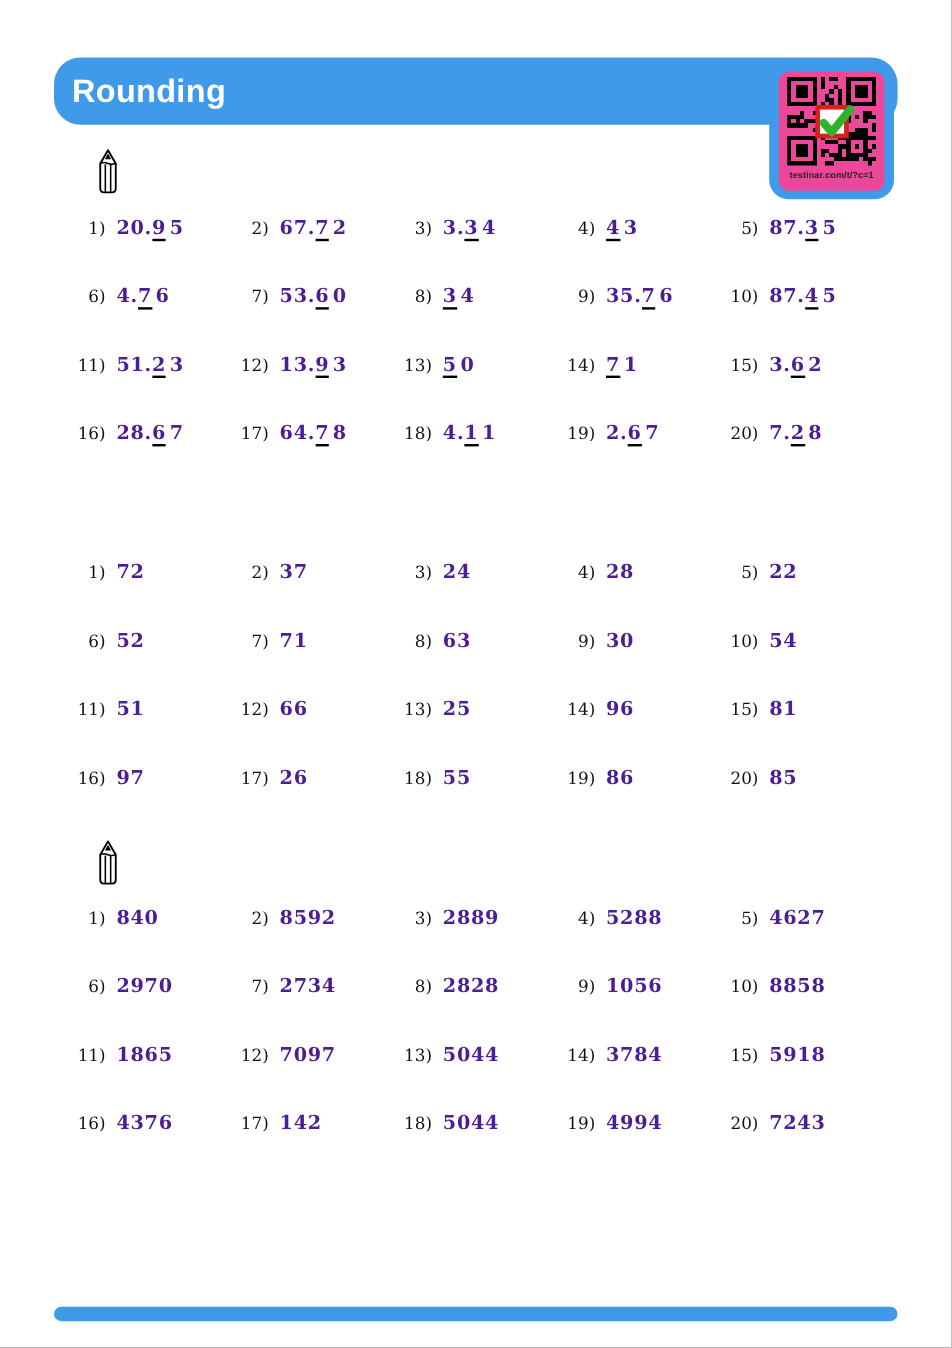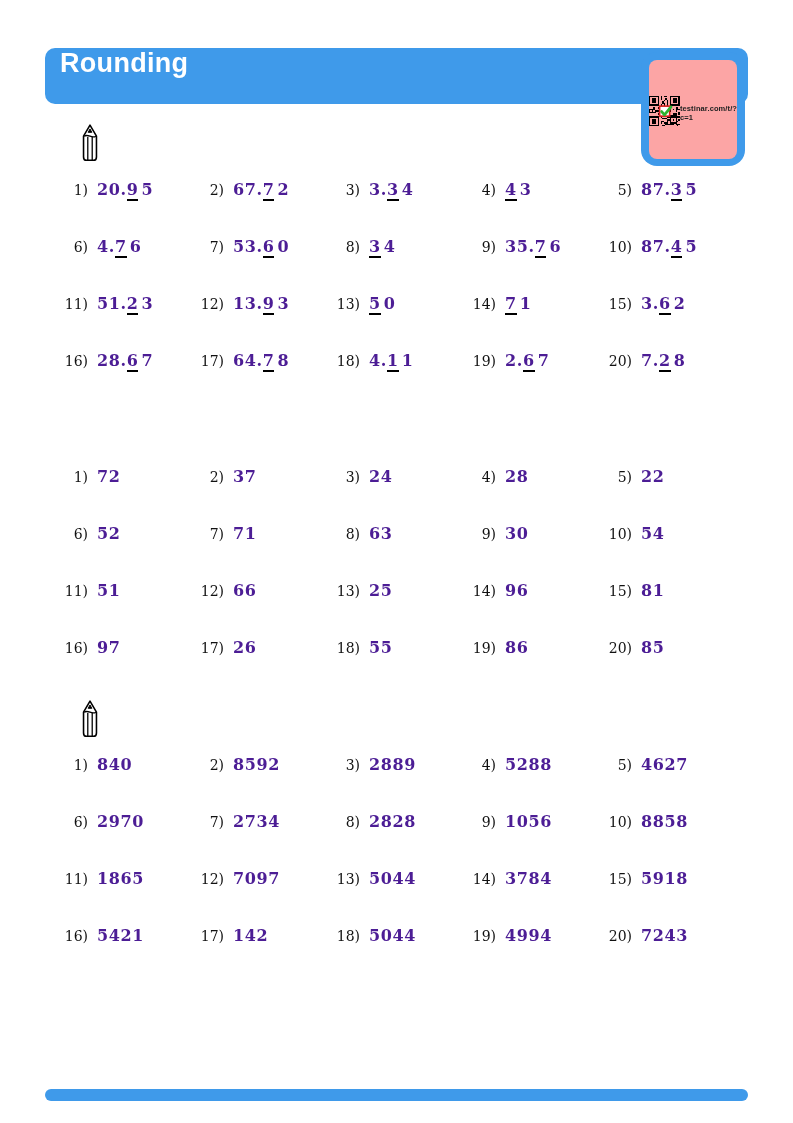--- a/index.html
+++ b/index.html
@@ -7,33 +7,33 @@
   * { margin:0; padding:0; box-sizing:border-box; }
   html,body { background:#888; }
   .page {
     position:relative; width:793px; height:1123px; margin:0 auto;
     background:#ffffff; overflow:hidden;
     font-family:"Liberation Sans", sans-serif; color:var(--ink);
   }
   
   .header {
     position:absolute; left:45px; top:48px; width:703px; height:56px;
-    background:var(--accent); border-radius:10px;
-    display:flex; align-items:flex-start; padding-left:15px;
+    background:var(--accent); border-radius:22px;
+    display:flex; align-items:center; padding-left:15px;
   }
   .title { color:#fff; font-size:27px; font-weight:bold; letter-spacing:.3px; }
   
   .qr-card {
     position:absolute; left:641px; top:52px; width:104px; height:114px;
     background:var(--accent); border-radius:16px;
     display:flex; align-items:center; justify-content:center;
   }
   .qr-inner {
-    width:88px; height:99px; background:#fca5a5; border-radius:8px;
-    display:flex; flex-direction:row; align-items:center; padding-top:4px;
+    width:88px; height:99px; background:#ec4899; border-radius:8px;
+    display:flex; flex-direction:column; align-items:center; padding-top:4px;
   }
   .qr-svg { width:74px; height:74px; }
   .qr-caption { font-size:7.5px; font-weight:bold; color:#222; margin-top:3px; letter-spacing:.1px; }
   
   .sec-head {
     position:absolute; left:78px; height:40px;
     display:flex; align-items:center; gap:15px;
   }
   .pencil { width:24px; height:39px; flex:none; }
   .instruction { font-size:15px; font-weight:bold; color:#111; }
@@ -524,21 +524,21 @@
       <div class="cell">
         <span class="lbl">14)</span>
         <span class="num">3784</span>
       </div>
       <div class="cell">
         <span class="lbl">15)</span>
         <span class="num">5918</span>
       </div>
       <div class="cell">
         <span class="lbl">16)</span>
-        <span class="num">5421</span>
+        <span class="num">4376</span>
       </div>
       <div class="cell">
         <span class="lbl">17)</span>
         <span class="num">142</span>
       </div>
       <div class="cell">
         <span class="lbl">18)</span>
         <span class="num">5044</span>
       </div>
       <div class="cell">

